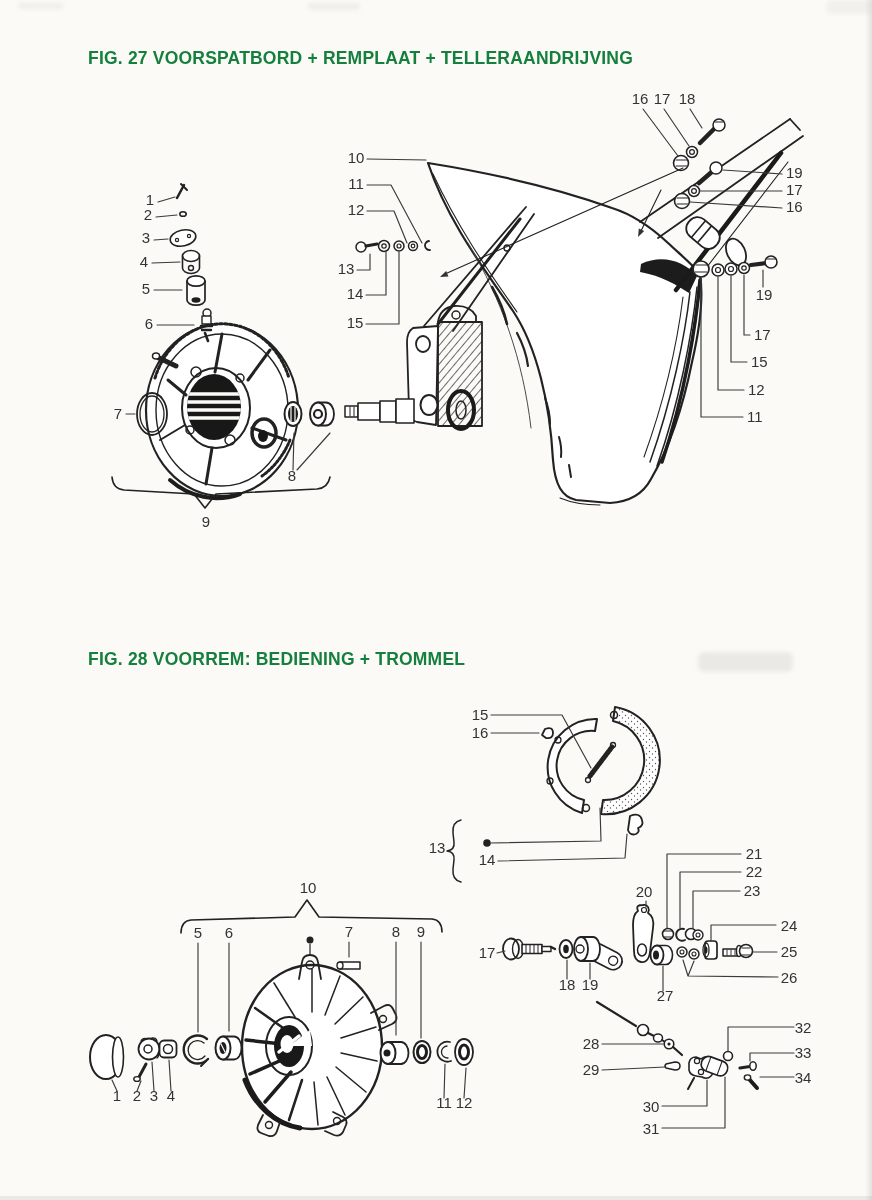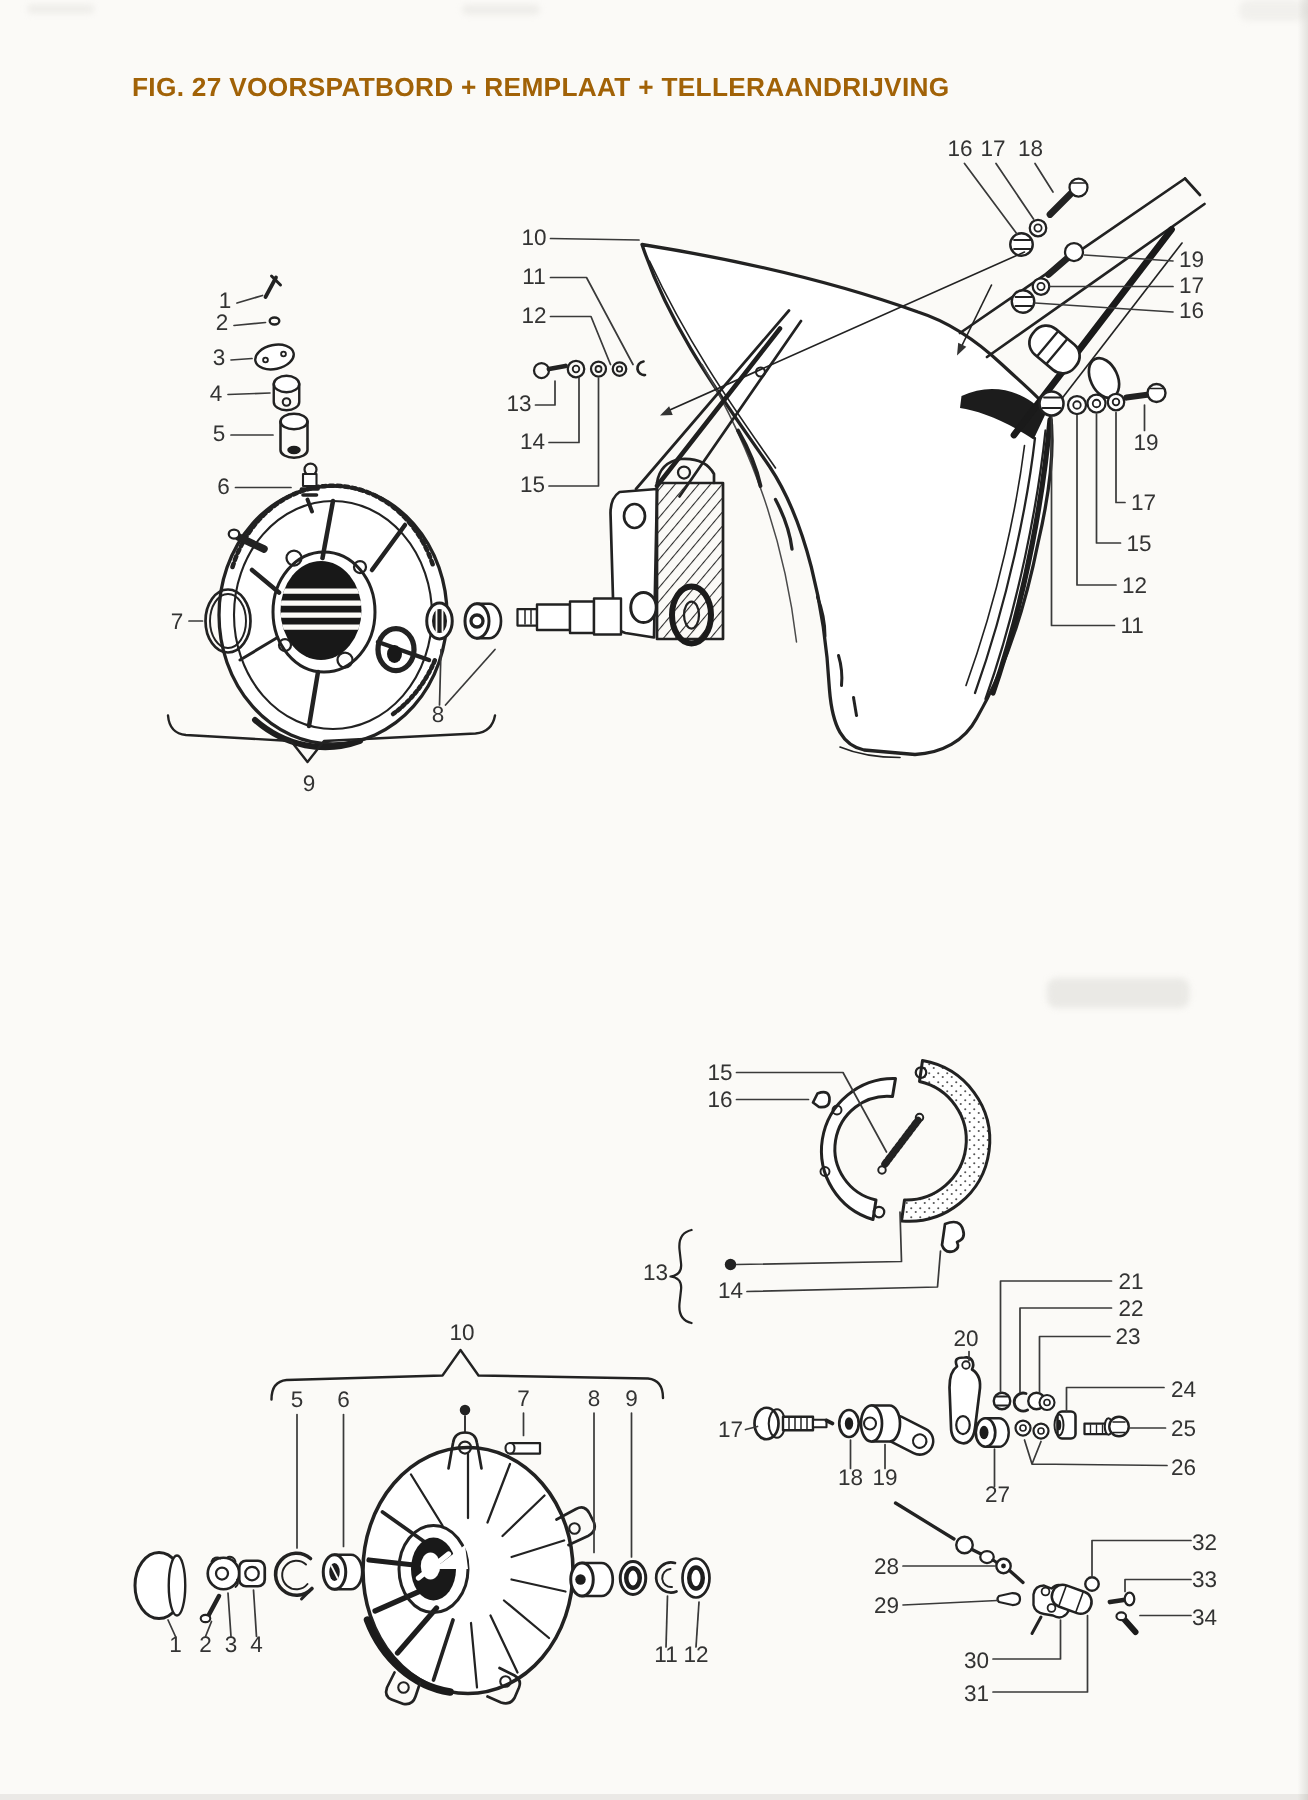--- a/index.html
+++ b/index.html
@@ -1,19 +1,19 @@
 <!DOCTYPE html>
 <html><head>
 <meta charset="utf-8">
 <style>
   html,body{margin:0;padding:0;background:#e9e7e2;}
   .page{position:relative;width:872px;height:1200px;background:#fbfaf7;overflow:hidden;
         font-family:"Liberation Sans",sans-serif;}
   .title{position:absolute;left:88px;font-weight:bold;font-size:17.5px;letter-spacing:.2px;
-         color:#a16207;white-space:nowrap;}
+         color:#15803d;white-space:nowrap;}
   #t27{top:48px;} #t28{top:649px;}
   svg{position:absolute;left:0;}
   g.art{stroke:#222;fill:none;stroke-width:1.6;stroke-linecap:round;stroke-linejoin:round;}
   g.leads{stroke:#3a3a3a;stroke-width:1.15;fill:none;stroke-linecap:round;stroke-linejoin:round;}
   g.lbls text{font-family:"Liberation Sans",sans-serif;font-size:15px;fill:#333;stroke:none;}
   .smudge{position:absolute;background:#e6e5e1;filter:blur(2px);border-radius:6px;}
   .edge{position:absolute;top:0;right:0;width:7px;height:1200px;
         background:linear-gradient(to right,rgba(0,0,0,0),rgba(120,118,110,.18));}
   .bot{position:absolute;left:0;bottom:0;width:872px;height:4px;background:rgba(120,118,110,.12);}
 </style>
@@ -23,20 +23,21 @@
 <div class="page" style="background: rgb(251, 250, 247);">
 
   <div class="smudge" style="left:18px;top:3px;width:45px;height:6px;opacity:.6"></div>
   <div class="smudge" style="left:308px;top:3px;width:52px;height:7px;opacity:.6"></div>
   <div class="smudge" style="left:826px;top:0;width:46px;height:14px;opacity:.45"></div>
   <div class="smudge" style="left:698px;top:652px;width:95px;height:20px;opacity:.8"></div>
   <div class="edge"></div>
   <div class="bot"></div>
 
   <div class="title" id="t27">FIG. 27 VOORSPATBORD + REMPLAAT + TELLERAANDRIJVING</div>
+  <div class="title" id="t28">FIG. 28 VOORREM: BEDIENING + TROMMEL</div>
 
   <svg viewBox="0 85 872 480" width="872" height="480" style="top:85px">
     <defs>
       <pattern id="hatch27" patternUnits="userSpaceOnUse" width="6" height="6" patternTransform="rotate(40)">
         <line x1="0" y1="0" x2="0" y2="6" stroke="#2a2a2a" stroke-width="1.4"></line>
       </pattern>
       <clipPath id="hubclip27">
           <ellipse cx="214" cy="407" rx="27" ry="33"></ellipse>
         </clipPath>
     </defs>

